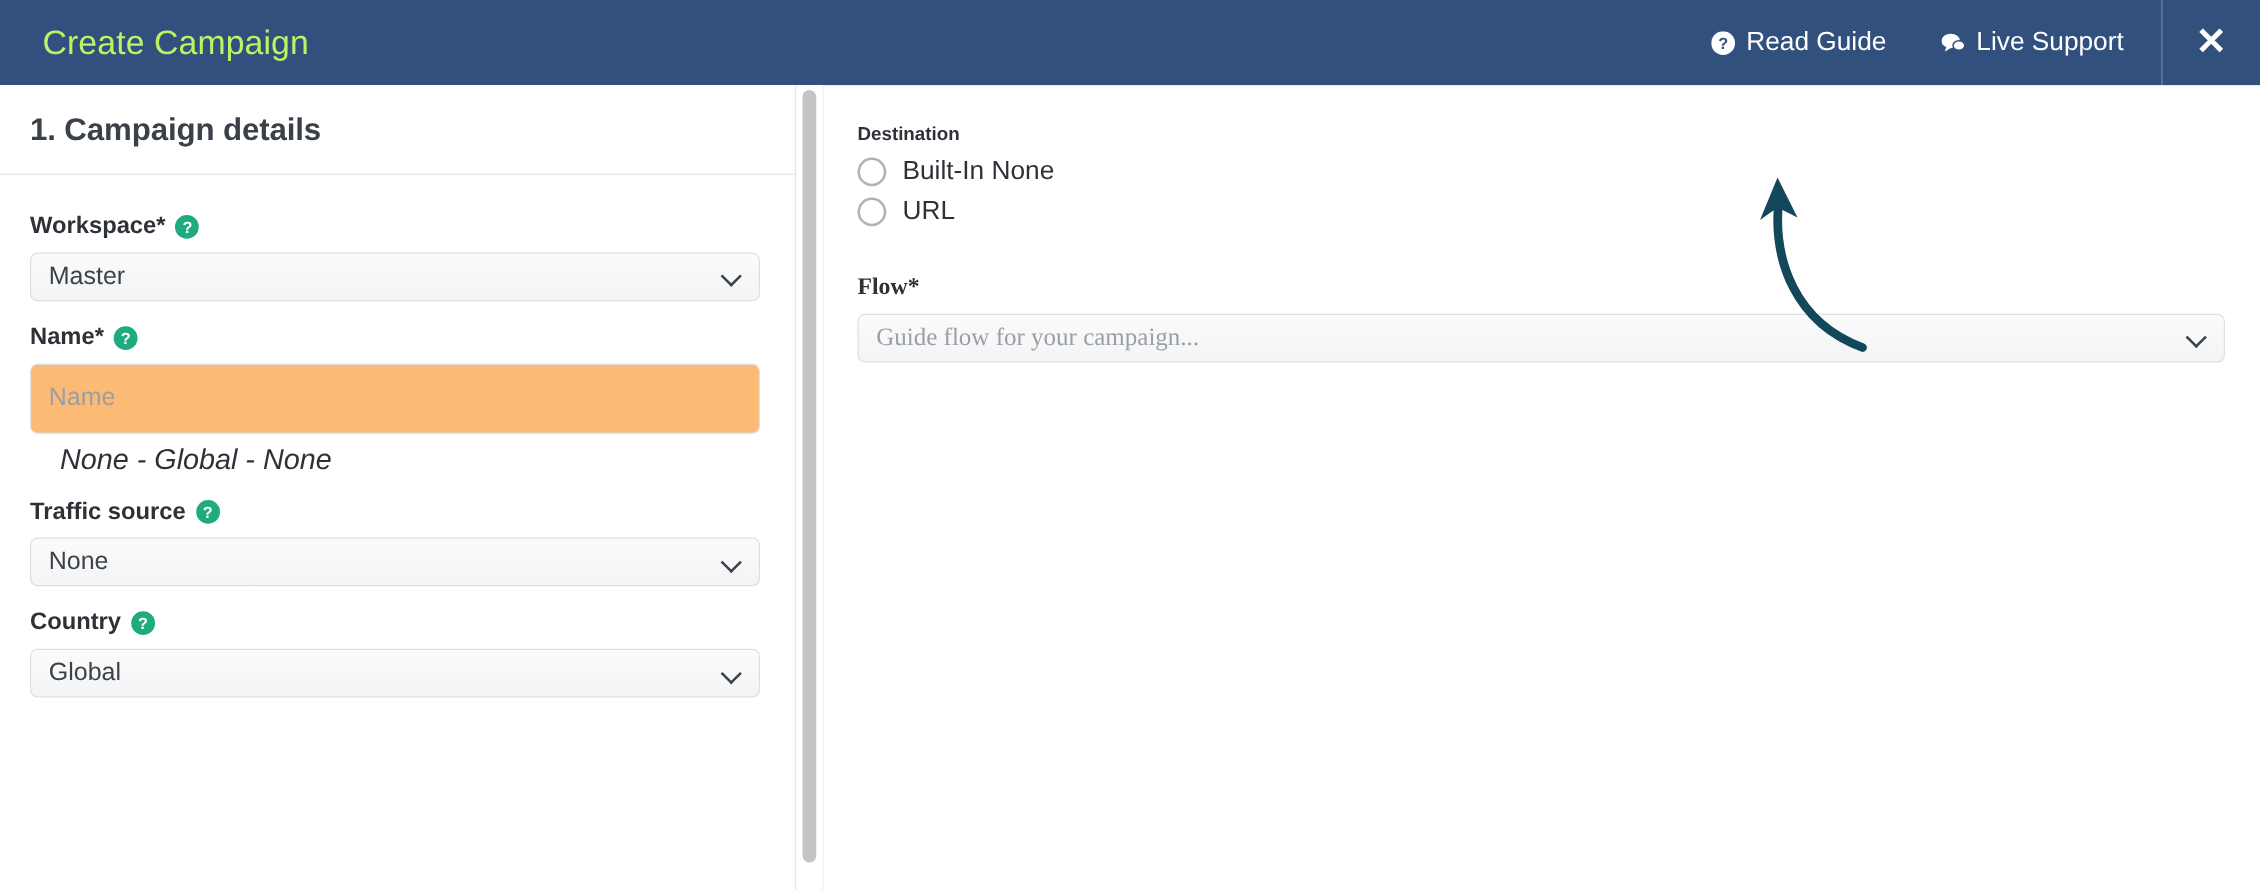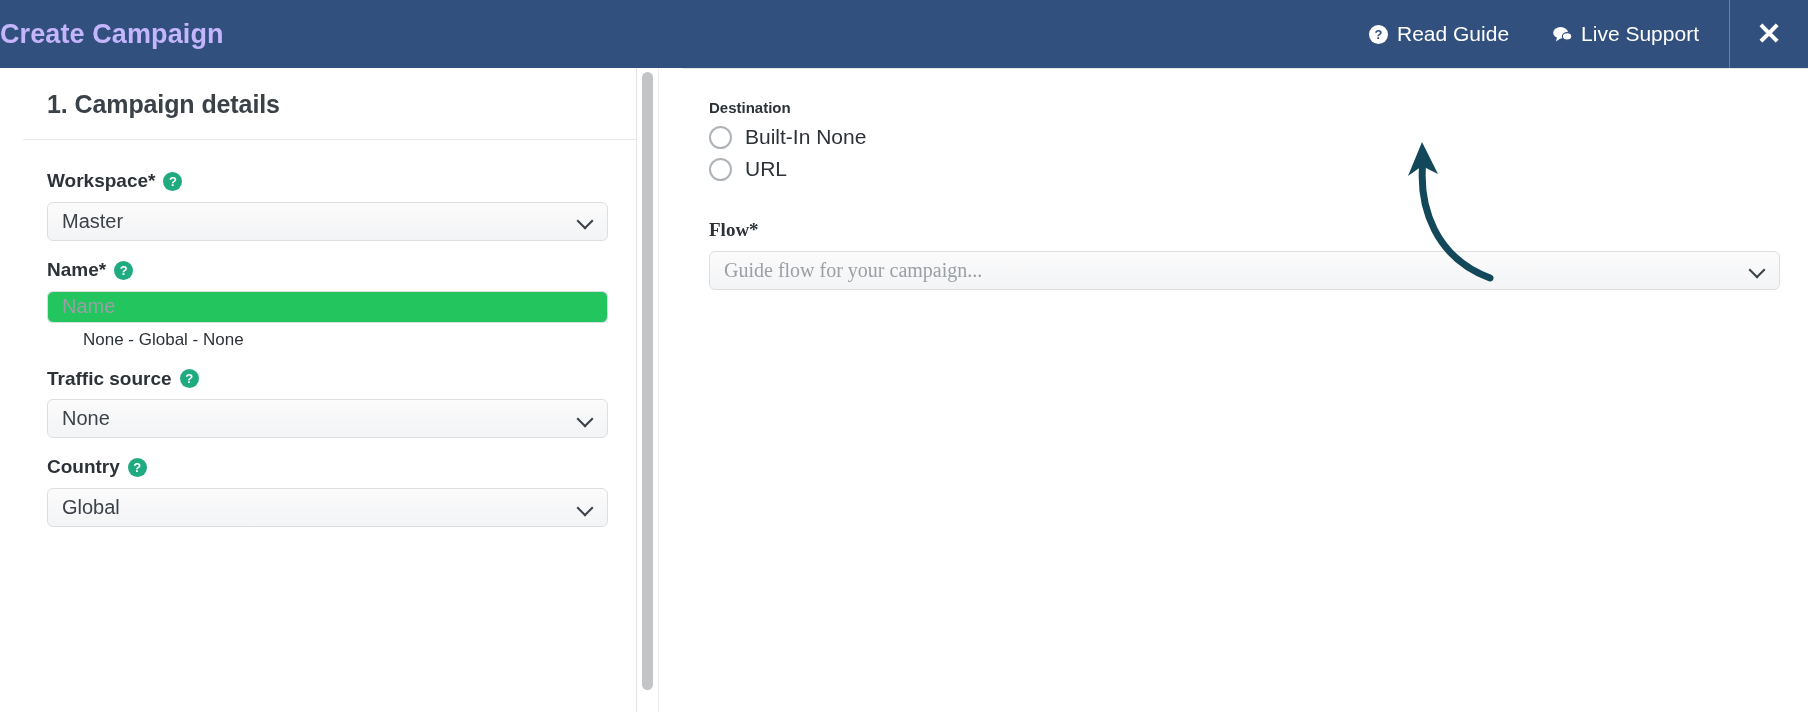--- a/index.html
+++ b/index.html
@@ -16,23 +16,24 @@
   .modal-header {
     position: relative;
     height: 68px;
     background: #32507e;
     display: flex;
     align-items: center;
     color: #ffffff;
   }
   .modal-title {
     font-size: 27px;
-    font-weight: 700;
+    font-weight: 400;
     letter-spacing: 0.1px;
-    color: #c4b5fd;
+    margin-left: 34px;
+    color: #bef264;
     white-space: nowrap;
   }
   .header-spacer { flex: 1 1 auto; }
   .header-actions {
     display: flex;
     align-items: center;
     gap: 44px;
     margin-right: 30px;
   }
   .header-link {
@@ -75,21 +76,20 @@
     position: relative;
     display: flex;
     height: 644px;
     align-items: stretch;
   }
 
   .panel {
     position: relative;
     height: 644px;
     background: #ffffff;
-    padding-left: 23px;
   }
   .panel-left { width: 637px; border-right: 1px solid #e3e5e8; }
   .panel-right { flex: 1 1 auto; }
 
   .panel-heading {
     font-size: 25px;
     font-weight: 700;
     color: #3b4149;
     padding: 22px 0 20px 24px;
     letter-spacing: -0.1px;
@@ -180,37 +180,38 @@
     top: 2px;
     width: 10px;
     height: 10px;
     border-right: 2.4px solid #3b4149;
     border-bottom: 2.4px solid #3b4149;
     transform: rotate(45deg);
   }
 
   .text-input {
     width: 100%;
-    height: 32px;
+    height: 56px;
     border: 1px solid #dcdfe2;
     border-radius: 6px;
-    background: #22c55e;
+    background: #fdba74;
     padding: 0 14px;
     font-size: 20px;
     color: #3c4248;
     font-family: "Liberation Sans", sans-serif;
     outline: none;
   }
   .text-input::placeholder { color: #9a9fa5; }
 
   .helper-text {
-    font-size: 17px;
+    font-size: 23px;
+    font-style: italic;
     color: #2d3238;
     margin-top: 7px;
-    margin-left: 36px;
+    margin-left: 24px;
   }
 
   
   .radio-group-label {
     font-size: 15px;
     font-weight: 700;
     color: #2d3238;
     margin-bottom: 9px;
   }
   .radio-row {

